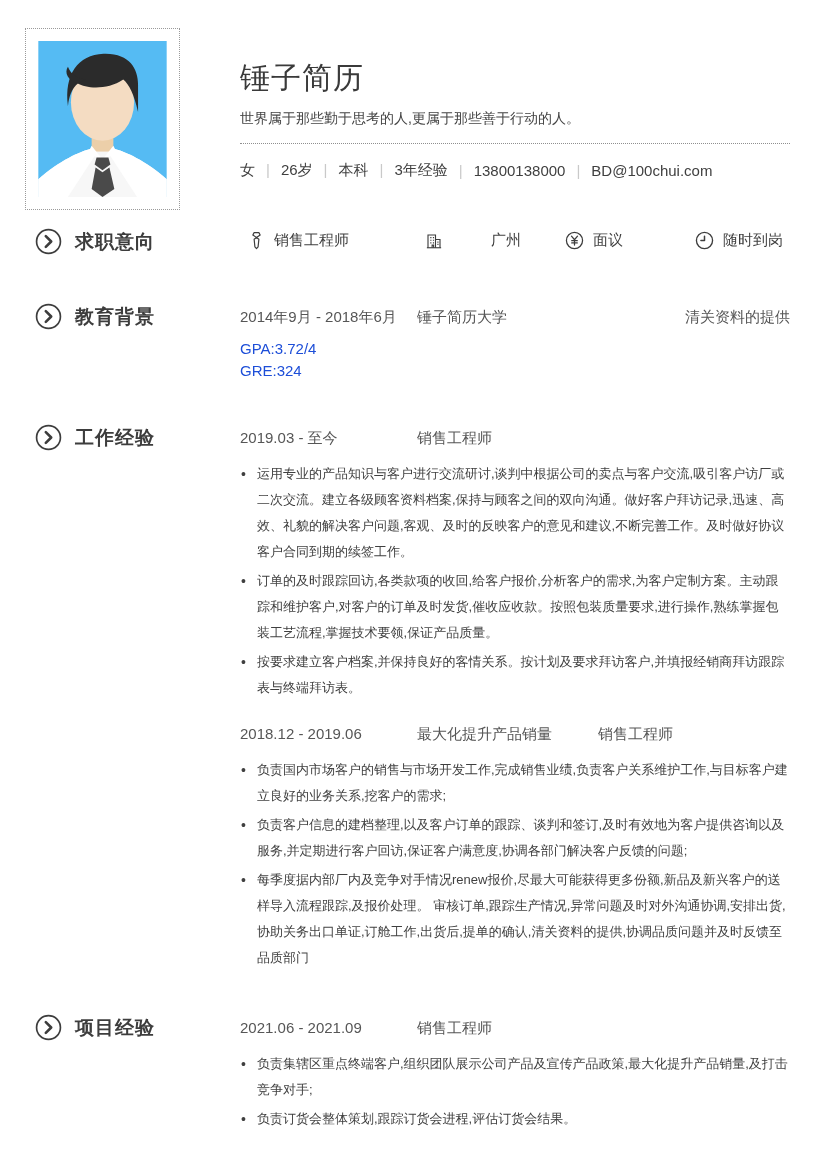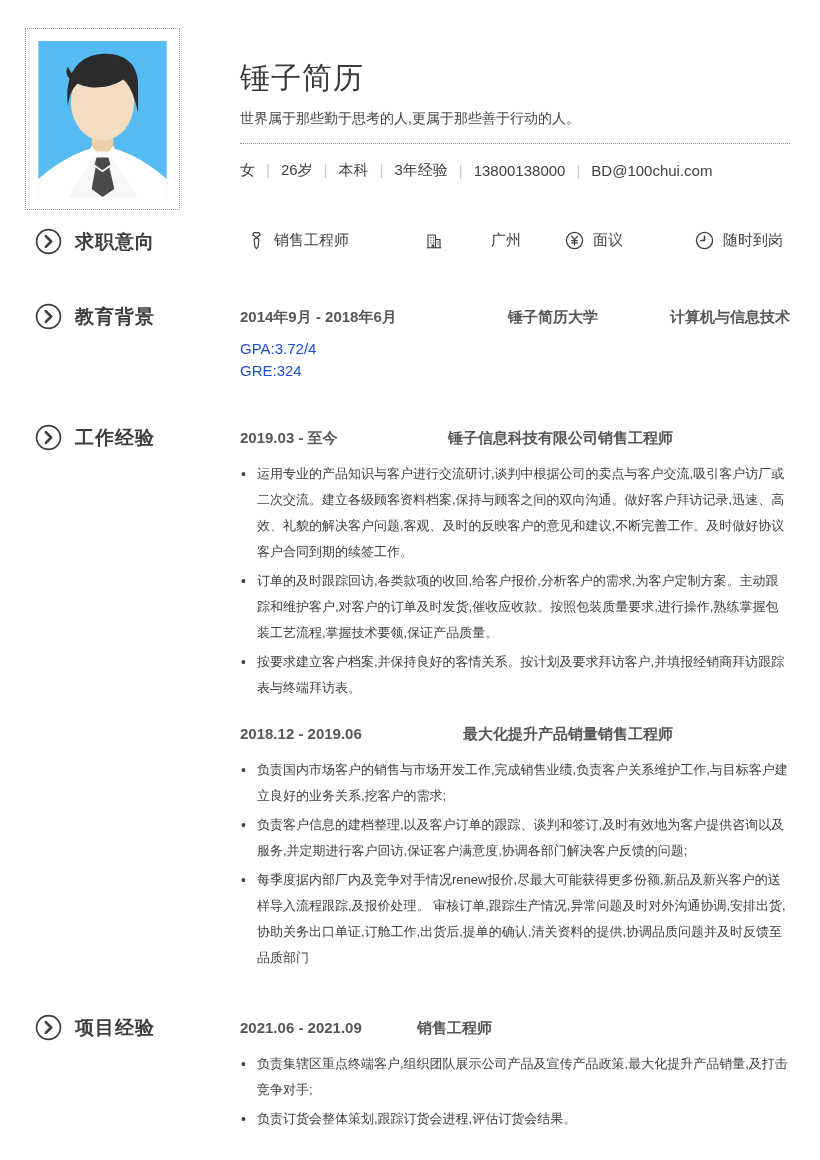--- a/index.html
+++ b/index.html
@@ -33,23 +33,23 @@
   
   .intent-row { display:flex; align-items:center; padding-left:8px; }
   .intent-item { display:flex; align-items:center; }
   .intent-item .ico { flex:none; display:flex; align-items:center; margin-right:9px; }
   .intent-item .lab { font-size:15px; color:#3f3f3f; }
   .intent-item:nth-child(1){ width:177px; }
   .intent-item:nth-child(2){ width:140px;gap:39px; }
   .intent-item:nth-child(3){ width:130px; }
 
   
-  .row-head { display:flex; font-size:15px; font-weight:bold; color:#565656; line-height:22px; }
+  .row-head { display:flex; font-size:15px; font-weight:normal; color:#565656; line-height:22px; }
   .row-head .c1 { flex:none; width:177px; }
-  .row-head .c2 { flex:none; width:181px;text-align:right; }
+  .row-head .c2 { flex:none; width:181px; }
   .row-head .c3 { flex:1; }
   .row-head .c3r { flex:1; text-align:right; }
 
   .edu-detail { margin-top:10px; font-size:15px; color:#1d4ed8; line-height:22px; }
 
   
   ul.bullets { list-style:none; margin-top:12px; }
   ul.bullets li { position:relative; padding-left:17px; font-size:13px; line-height:26px; color:#3f3f3f; margin-bottom:3px; }
   ul.bullets li::before { content:"•"; position:absolute; left:1px; top:0; font-size:14px; color:#3f3f3f; }
 
@@ -157,21 +157,21 @@
         <svg width="27" height="27" viewBox="0 0 24 24">
           <circle cx="12" cy="12" r="10.6" fill="none" stroke="#3d3d3d" stroke-width="1.5"></circle>
           <path d="M9.6 7.2 L14.4 12 L9.6 16.8" fill="none" stroke="#3d3d3d" stroke-width="2.3" stroke-linecap="round" stroke-linejoin="round"></path>
         </svg>
         <span class="sec-title">教育背景</span>
       </div>
       <div class="sec-body">
         <div class="row-head">
           <span class="c1">2014年9月 - 2018年6月</span>
           <span class="c2">锤子简历大学</span>
-          <span class="c3r">计算机与信息技术</span>
+          <span class="c3r">清关资料的提供</span>
         </div>
         <div class="edu-detail">
           <div>GPA:3.72/4</div>
           <div>GRE:324</div>
         </div>
       </div>
     </div>
 
     <div class="section sec-work">
       <div class="sec-label">
@@ -179,21 +179,20 @@
           <circle cx="12" cy="12" r="10.6" fill="none" stroke="#3d3d3d" stroke-width="1.5"></circle>
           <path d="M9.6 7.2 L14.4 12 L9.6 16.8" fill="none" stroke="#3d3d3d" stroke-width="2.3" stroke-linecap="round" stroke-linejoin="round"></path>
         </svg>
         <span class="sec-title">工作经验</span>
       </div>
       <div class="sec-body">
 
         <div class="job-block">
           <div class="row-head">
             <span class="c1">2019.03 - 至今</span>
-            <span class="c2">锤子信息科技有限公司</span>
             <span class="c3">销售工程师</span>
           </div>
           <ul class="bullets">
             <li>运用专业的产品知识与客户进行交流研讨,谈判中根据公司的卖点与客户交流,吸引客户访厂或二次交流。建立各级顾客资料档案,保持与顾客之间的双向沟通。做好客户拜访记录,迅速、高效、礼貌的解决客户问题,客观、及时的反映客户的意见和建议,不断完善工作。及时做好协议客户合同到期的续签工作。</li>
             <li>订单的及时跟踪回访,各类款项的收回,给客户报价,分析客户的需求,为客户定制方案。主动跟踪和维护客户,对客户的订单及时发货,催收应收款。按照包装质量要求,进行操作,熟练掌握包装工艺流程,掌握技术要领,保证产品质量。</li>
             <li>按要求建立客户档案,并保持良好的客情关系。按计划及要求拜访客户,并填报经销商拜访跟踪表与终端拜访表。</li>
           </ul>
         </div>
 
         <div class="job-block">

